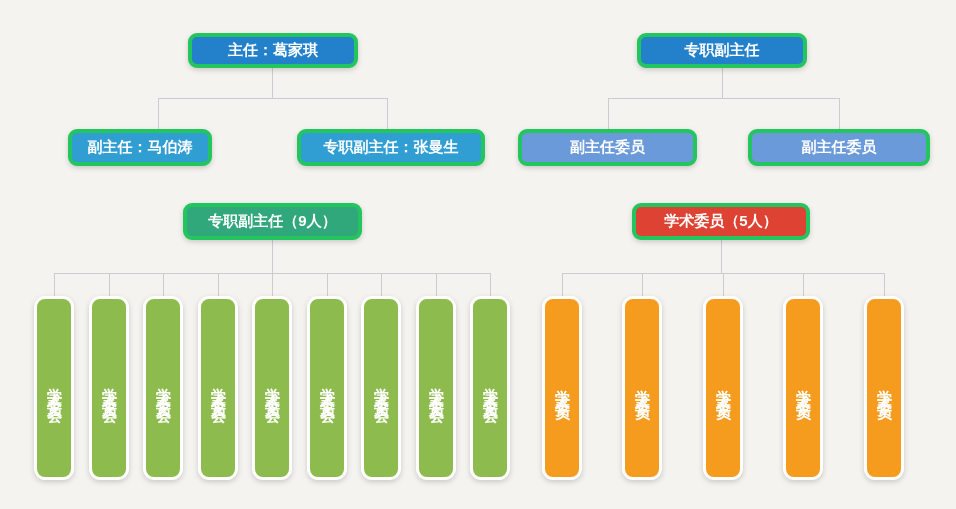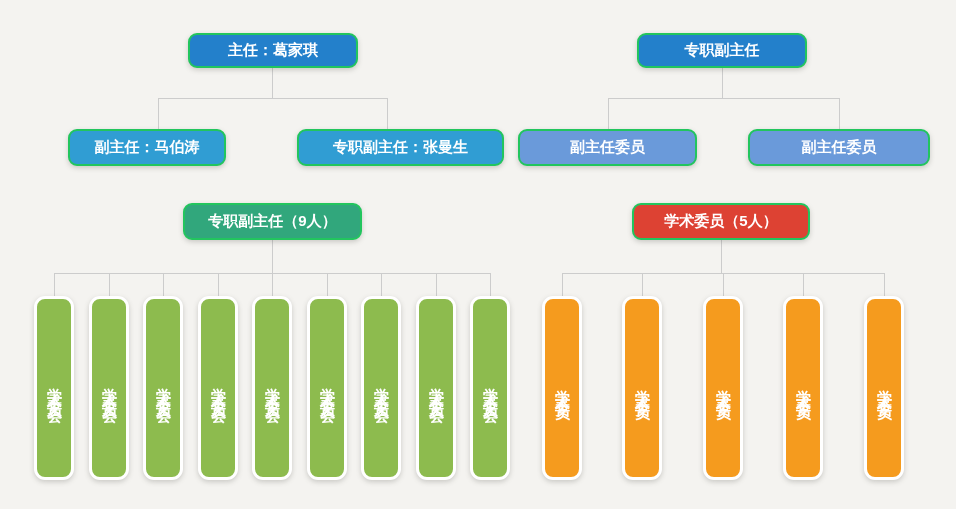--- a/index.html
+++ b/index.html
@@ -13,21 +13,21 @@
   }
   .node {
     position: absolute;
     display: flex;
     align-items: center;
     justify-content: center;
     box-sizing: border-box;
     color: #ffffff;
     font-size: 15px;
     font-weight: bold;
-    border: 2px solid #22c55e;
+    border: 4px solid #22c55e;
     border-radius: 9px;
     box-shadow: 0 2px 5px rgba(80,80,70,0.25);
     white-space: nowrap;
     z-index: 2;
   }
   .vnode {
     position: absolute;
     display: flex;
     align-items: center;
     justify-content: center;
@@ -56,22 +56,22 @@
 
 <div class="stage" style="background: rgb(244, 243, 240);">
 
   <div class="node" style="left: 188px; top: 33px; width: 170px; height: 35px; background-color: rgb(35, 128, 203);">主任：葛家琪</div>
 
   <div class="line v" style="left:272px; top:68px; height:30px;"></div>
   <div class="line h" style="left:158px; top:98px; width:230px;"></div>
   <div class="line v" style="left:158px; top:98px; height:31px;"></div>
   <div class="line v" style="left:387px; top:98px; height:31px;"></div>
 
-  <div class="node" style="left: 68px; top: 129px; width: 158px; height: 37px; background-color: rgb(48, 157, 211);">副主任：马伯涛</div>
-  <div class="node" style="left: 297px; top: 129px; width: 207px; height: 37px; background-color: rgb(48, 157, 211);">专职副主任：张曼生</div>
+  <div class="node" style="left: 68px; top: 129px; width: 144px; height: 37px; background-color: rgb(48, 157, 211);">副主任：马伯涛</div>
+  <div class="node" style="left: 297px; top: 129px; width: 188px; height: 37px; background-color: rgb(48, 157, 211);">专职副主任：张曼生</div>
 
   <div class="node" style="left: 637px; top: 33px; width: 170px; height: 35px; background-color: rgb(35, 128, 203);">专职副主任</div>
 
   <div class="line v" style="left:722px; top:68px; height:30px;"></div>
   <div class="line h" style="left:608px; top:98px; width:231px;"></div>
   <div class="line v" style="left:608px; top:98px; height:31px;"></div>
   <div class="line v" style="left:839px; top:98px; height:31px;"></div>
 
   <div class="node" style="left: 518px; top: 129px; width: 179px; height: 37px; background-color: rgb(106, 154, 218);">副主任委员</div>
   <div class="node" style="left: 748px; top: 129px; width: 182px; height: 37px; background-color: rgb(106, 154, 218);">副主任委员</div>

